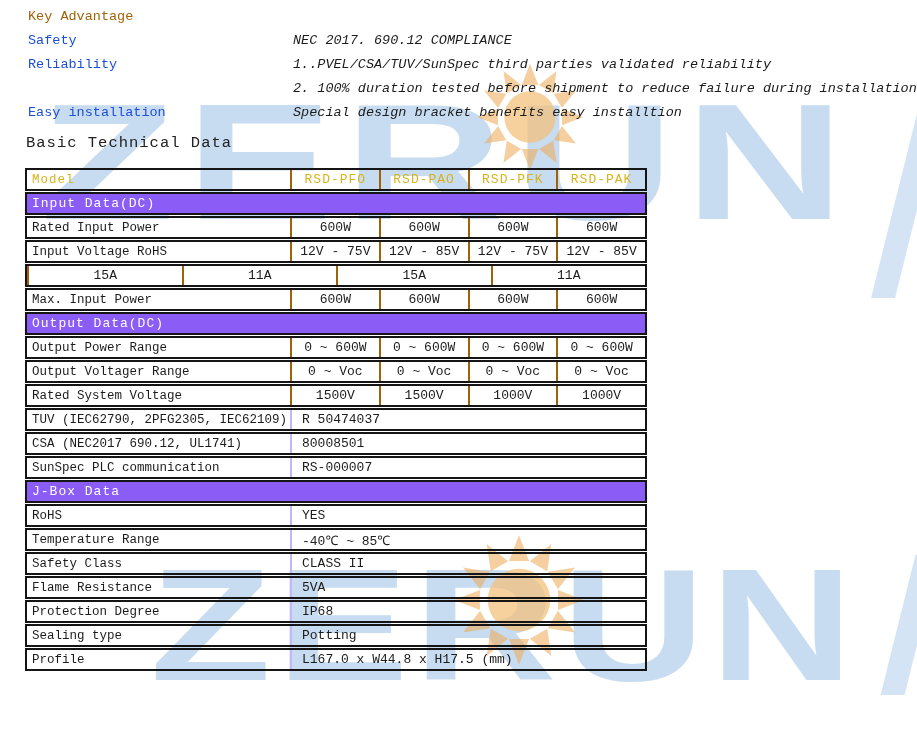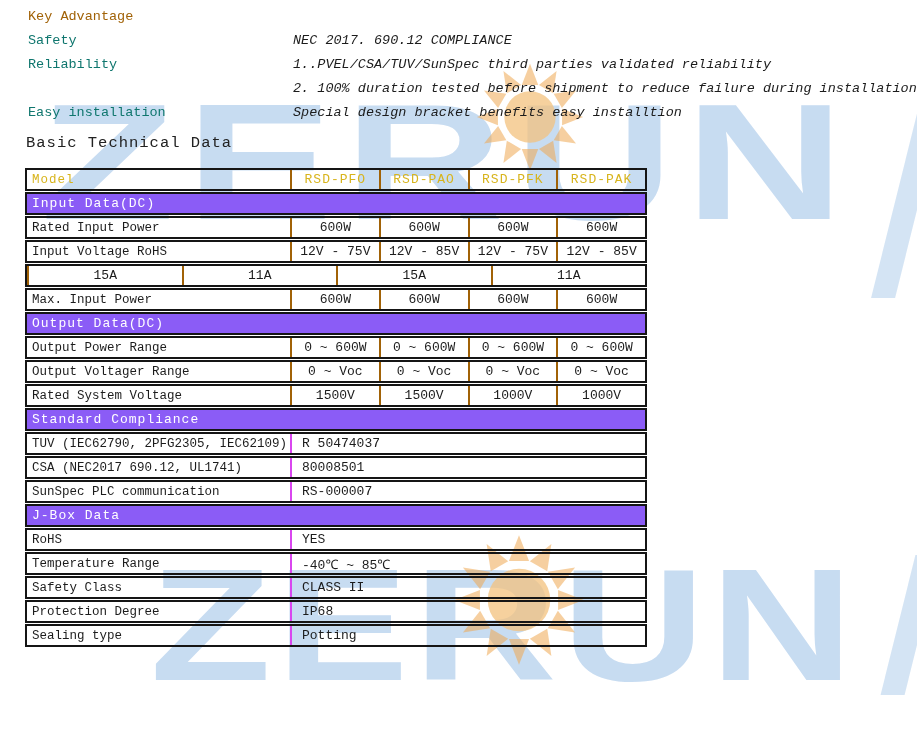--- a/index.html
+++ b/index.html
@@ -24,21 +24,21 @@
   .sun{position:absolute;}
   .sun-top{left:475px;top:62px;width:110px;height:110px;}
   .sun-bottom{left:452px;top:533px;width:134px;height:134px;}
   
   .content{position:absolute;inset:0;z-index:1;}
   .adv{padding-top:4px;margin-left:28px;}
   .adv-row{display:flex;height:24px;align-items:center;}
   .adv-label{width:265px;font-size:13.5px;flex:none;}
   .adv-val{font-size:13.5px;white-space:nowrap;font-style:italic;}
   .green{color:#a16207;}
-  .red{color:#0f766e;}
+  .red{color:#1d4ed8;}
   .section-title{
     margin:10px 0 0 26px;height:22px;font-size:15.5px;font-weight:normal;
     color:#222;letter-spacing:1px;
   }
   
   .spec-table{margin:12px 12px 0 25px;width:622px;}
   .t-row{
     display:flex;align-items:stretch;height:23px;margin-bottom:1px;
     border:2px solid #151515;box-sizing:border-box;background:transparent;
   }
@@ -46,21 +46,21 @@
   .band-label{color:#ffffff;padding-left:5px;font-size:13px;letter-spacing:1px;display:flex;align-items:center;}
   .c-label{
     width:263px;flex:none;padding-left:5px;font-size:12.5px;white-space:nowrap;
     overflow:hidden;box-sizing:border-box;display:flex;align-items:center;
   }
   .c-val{
     flex:1 1 0;text-align:center;border-left:2px solid #a16207;font-size:13px;
     display:flex;align-items:center;justify-content:center;box-sizing:border-box;white-space:nowrap;
   }
   .c-merged{
-    flex:1 1 0;border-left:2px solid #d946ef;padding-left:10px;font-size:13px;
+    flex:1 1 0;border-left:2px solid #c4b5fd;padding-left:10px;font-size:13px;
     display:flex;align-items:center;box-sizing:border-box;white-space:nowrap;
   }
   .header-row .c-label,.header-row .c-val{color:#d8b41c;letter-spacing:1px;}
 </style>
 </head>
 <body>
 
 <div class="page">
 
   <div class="wm-layer">
@@ -194,23 +194,20 @@
           <span class="c-val">0 ~ Voc</span>
           <span class="c-val">0 ~ Voc</span>
         </div>
         <div class="t-row">
           <span class="c-label">Rated System Voltage</span>
           <span class="c-val">1500V</span>
           <span class="c-val">1500V</span>
           <span class="c-val">1000V</span>
           <span class="c-val">1000V</span>
         </div>
-        <div class="t-row band">
-          <span class="band-label">Standard Compliance</span>
-        </div>
         <div class="t-row">
           <span class="c-label">TUV (IEC62790, 2PFG2305, IEC62109)</span>
           <span class="c-merged">R 50474037</span>
         </div>
         <div class="t-row">
           <span class="c-label">CSA (NEC2017 690.12, UL1741)</span>
           <span class="c-merged">80008501</span>
         </div>
         <div class="t-row">
           <span class="c-label">SunSpec PLC communication</span>
@@ -225,23 +222,31 @@
         </div>
         <div class="t-row">
           <span class="c-label">Temperature Range</span>
           <span class="c-merged">-40℃ ~ 85℃</span>
         </div>
         <div class="t-row">
           <span class="c-label">Safety Class</span>
           <span class="c-merged">CLASS II</span>
         </div>
         <div class="t-row">
+          <span class="c-label">Flame Resistance</span>
+          <span class="c-merged">5VA</span>
+        </div>
+        <div class="t-row">
           <span class="c-label">Protection Degree</span>
           <span class="c-merged">IP68</span>
         </div>
         <div class="t-row">
           <span class="c-label">Sealing type</span>
           <span class="c-merged">Potting</span>
         </div>
+        <div class="t-row">
+          <span class="c-label">Profile</span>
+          <span class="c-merged">L167.0 x W44.8 x H17.5 (mm)</span>
+        </div>
       </div>
 
   </div>
 </div>
 
 </body></html>

